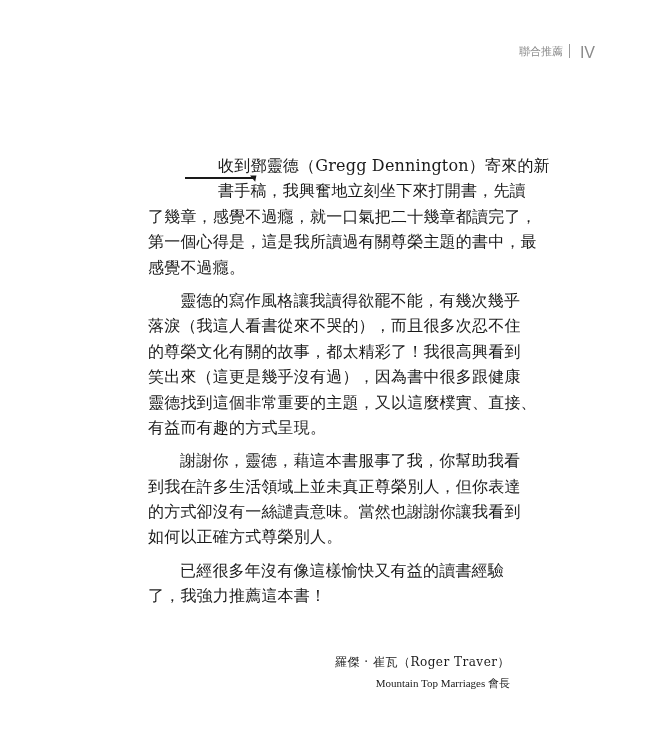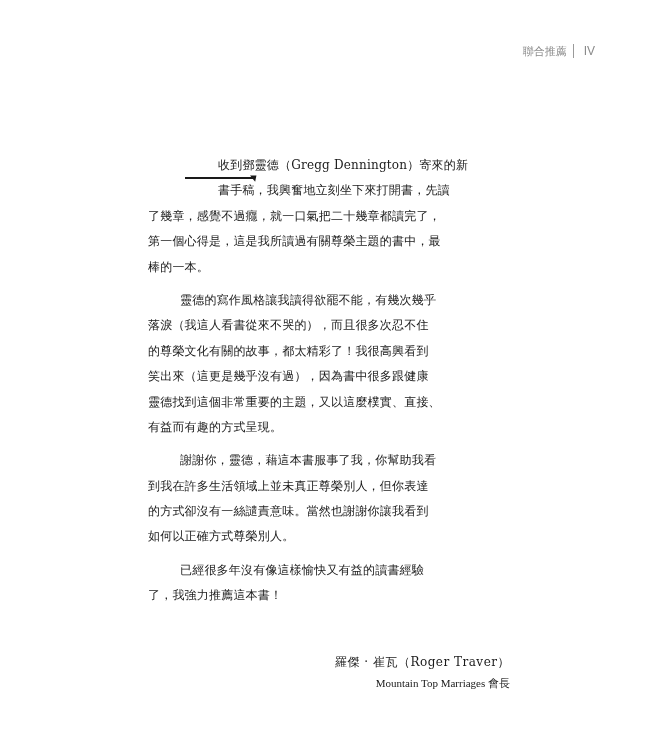--- a/index.html
+++ b/index.html
@@ -1,23 +1,23 @@
 <!DOCTYPE html>
 <html><head>
 <meta charset="utf-8">
 <style>
   html, body { margin:0; padding:0; background:#ffffff; }
   body { width:650px; height:750px; position:relative; overflow:hidden;
          font-family:"DejaVu Serif","Liberation Serif",serif; color:#1a1a1a; }
   .header { position:absolute; top:44px; right:55px; display:flex; 
             font-family:"DejaVu Sans","Liberation Sans",sans-serif; font-size:11px; color:#8a8a8a; }
   .header .sep { width:1px; height:14px; background:#9a9a9a; margin:0 10px 0 6px; }
-  .header .pnum { font-family:"Liberation Sans",sans-serif; font-size:12px; color:#8a8a8a; }
+  .header .pnum { font-family:"Liberation Sans",sans-serif; font-size:16px; color:#8a8a8a; }
   .page { position:absolute; left:148px; top:153px; width:355px; }
-  .line { height:25.4px; line-height:25.4px; font-size:12px; white-space:nowrap; letter-spacing:0.2px; }
+  .line { height:25.4px; line-height:25.4px; font-size:16px; white-space:nowrap; letter-spacing:0.2px; }
   .line.first { padding-left:70px; }
   .line.indent { padding-left:32px; }
   .line.second { padding-left:70px;font-family:Liberation Serif, serif; }
   .para-gap { height:8px; }
   .arrow { position:absolute; left:37px; top:24px; width:70px; height:2px; background:#1a1a1a; }
   .arrow::after { content:""; position:absolute; right:-2px; top:-4px; border-left:5px solid #1a1a1a;
                   border-top:4px solid transparent; border-bottom:4px solid transparent; transform:rotate(-40deg); }
   .sig { position:absolute; right:140px; top:650px; text-align:right; }
   .sig-name { font-size:12px; line-height:24px; letter-spacing:0.5px; }
   .sig-title { font-size:11px; line-height:18px; font-family:Liberation Serif, serif; }
@@ -32,21 +32,21 @@
 </div>
 
 <div class="page">
   <div class="arrow"></div>
 
   <div>
     <div class="line first">收到鄧靈德（Gregg Dennington）寄來的新</div>
     <div class="line second">書手稿，我興奮地立刻坐下來打開書，先讀</div>
     <div class="line">了幾章，感覺不過癮，就一口氣把二十幾章都讀完了，</div>
     <div class="line">第一個心得是，這是我所讀過有關尊榮主題的書中，最</div>
-    <div class="line">棒的一本。</div>
+    <div class="line">感覺不過癮。</div>
   </div>
   <div class="para-gap"></div>
 
   <div>
     <div class="line indent">靈德的寫作風格讓我讀得欲罷不能，有幾次幾乎</div>
     <div class="line">落淚（我這人看書從來不哭的），而且很多次忍不住</div>
     <div class="line">的尊榮文化有關的故事，都太精彩了！我很高興看到</div>
     <div class="line">笑出來（這更是幾乎沒有過），因為書中很多跟健康</div>
     <div class="line">靈德找到這個非常重要的主題，又以這麼樸實、直接、</div>
     <div class="line">有益而有趣的方式呈現。</div>

